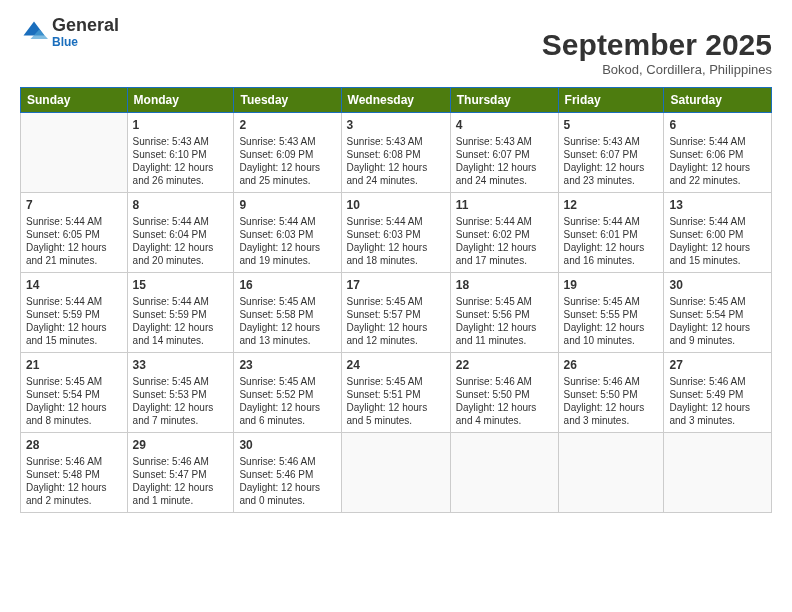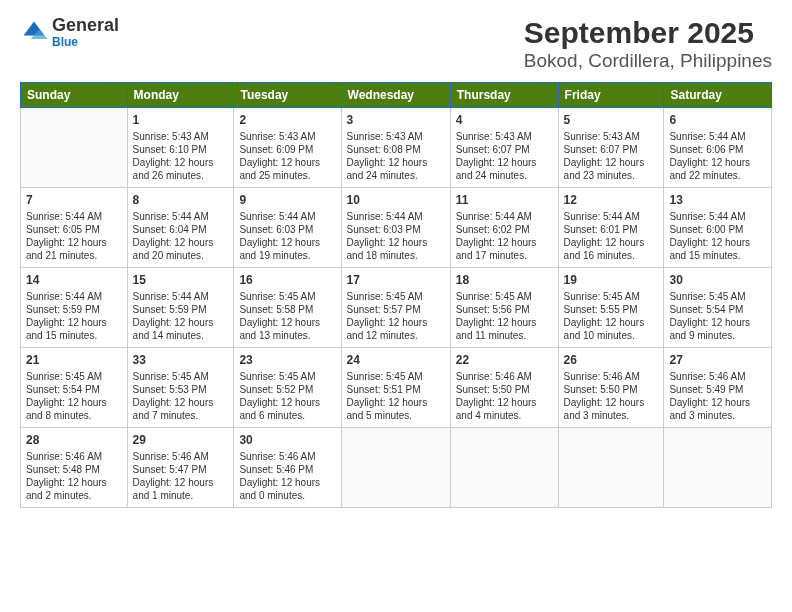--- a/index.html
+++ b/index.html
@@ -39,29 +39,30 @@
     .logo-blue {
       font-size: 12px;
       font-weight: bold;
       color: #1a6ebd;
     }
     .logo-icon {
       width: 28px;
       height: 28px;
     }
     .title-block {
-      text-align: left;
+      text-align: right;
+      margin-top: 12px;
     }
     .month-title {
       font-size: 30px;
       font-weight: bold;
       color: #333;
     }
     .location {
-      font-size: 19px;
+      font-size: 13px;
       color: #555;
     }
     .calendar-table {
       width: 100%;
       border-collapse: collapse;
       font-size: 10.5px;
     }
     .calendar-table th {
       background-color: #4d7c0f;
       color: #fff;

